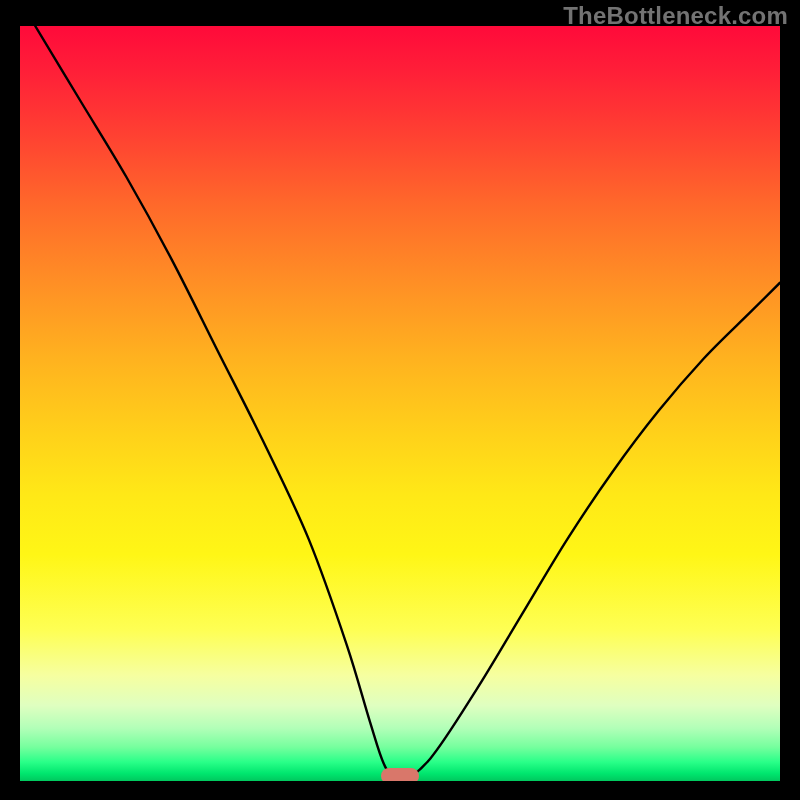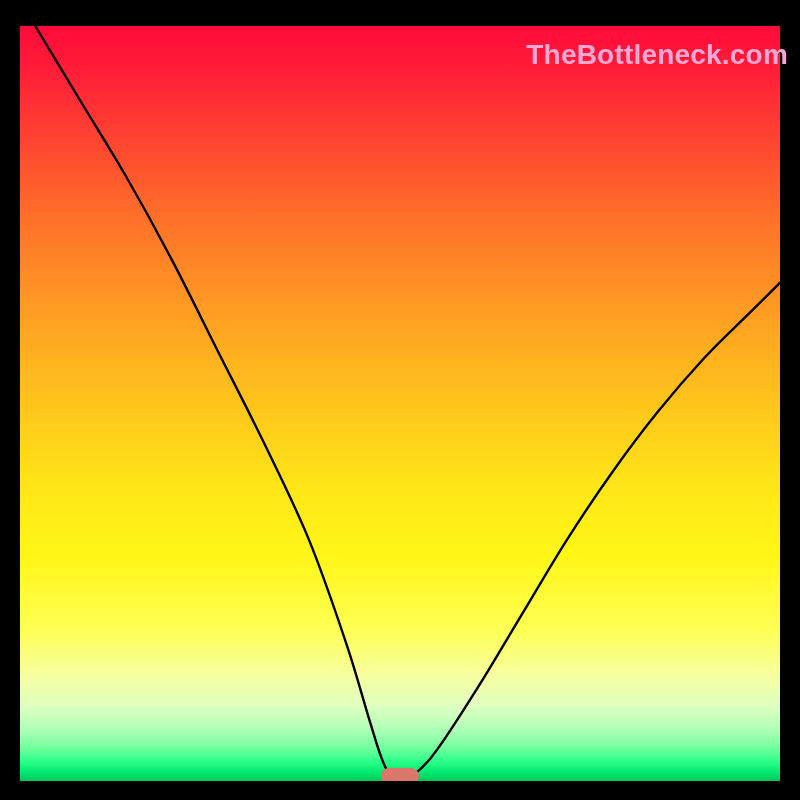--- a/index.html
+++ b/index.html
@@ -14,26 +14,25 @@
   .frame {
     position: relative;
     width: 800px;
     height: 800px;
     background: #000;
   }
   .watermark {
     position: absolute;
     top: 2px;
     right: 12px;
-    color: #f9a8d4;
-    font-size: 28px;
+    color: #737373;
+    font-size: 24px;
     font-weight: 600;
     letter-spacing: 0.2px;
     z-index: 3;
-    margin-top: 37px;
   }
   .plot-area {
     position: absolute;
     left: 20px;
     top: 26px;
     width: 760px;
     height: 755px;
     overflow: hidden;
   }
   .gradient-bg {

